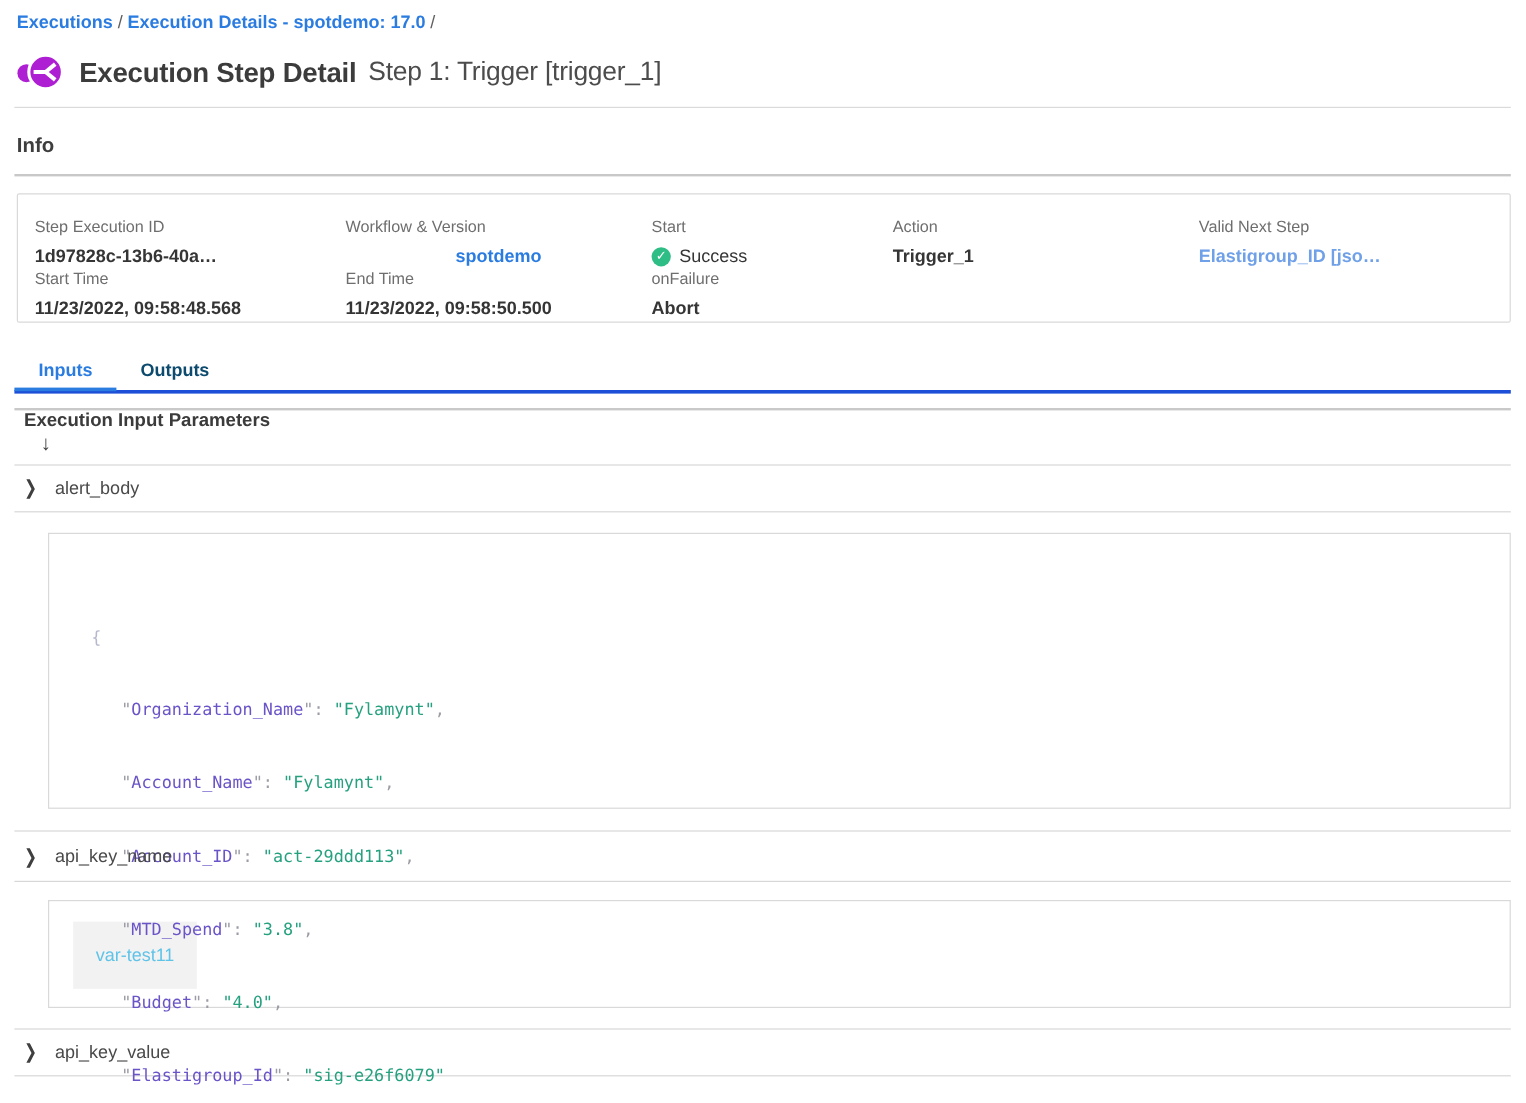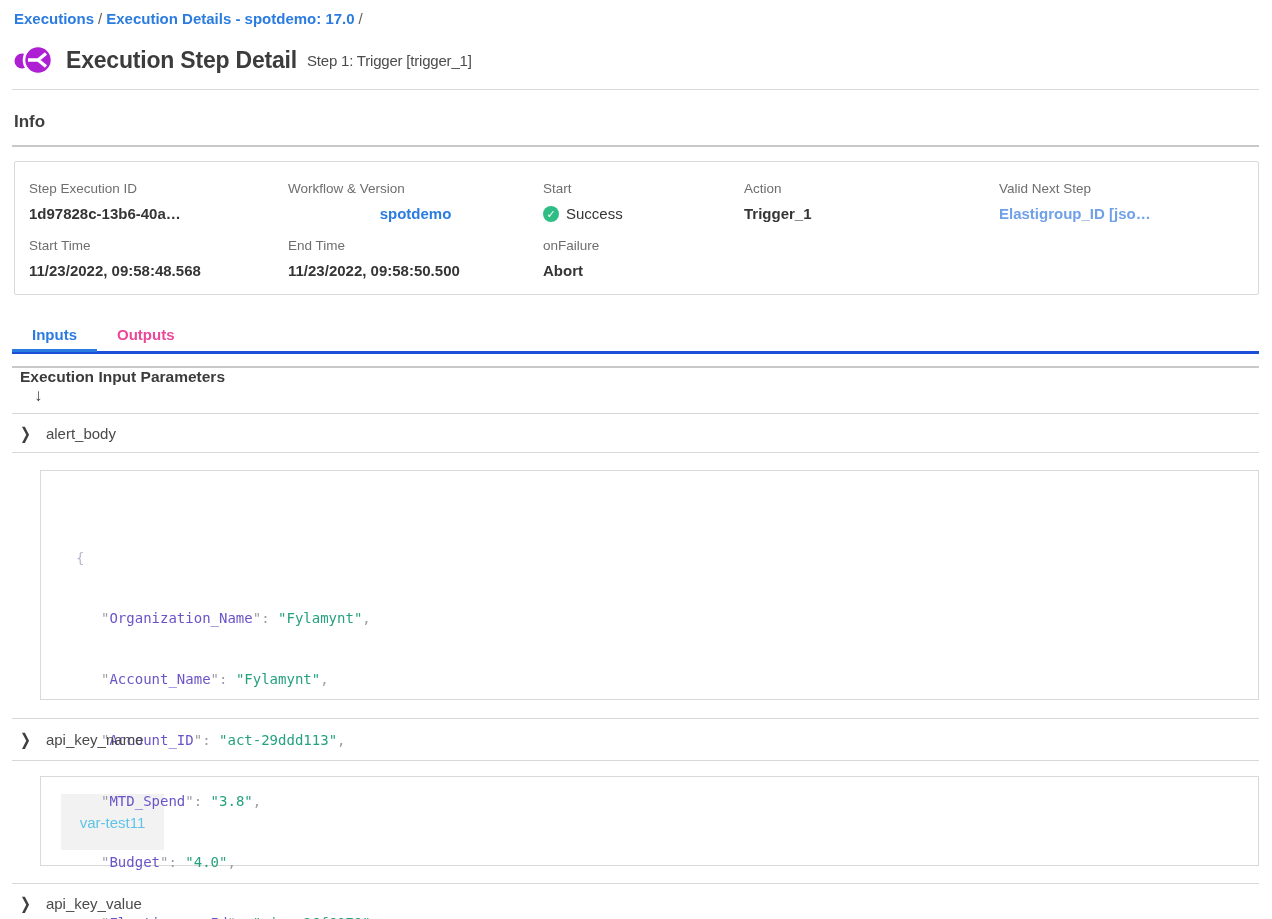--- a/index.html
+++ b/index.html
@@ -8,42 +8,42 @@
 
   
   .breadcrumb { padding:10px 0 0 14px; font-size:15px; font-weight:600; }
   .breadcrumb a { color:#2b7ce0; text-decoration:none; cursor:pointer; }
   .breadcrumb .sep { color:#5f5f5f; font-weight:400; padding:0 4px; }
 
   
   .header { display:flex; align-items:center; margin:15px 0 0 14px; height:36px; }
   .logo { width:42px; height:32px; margin-right:10px; flex:0 0 auto; }
   .title { font-size:23px; font-weight:700; color:#3c3c3c; letter-spacing:-0.2px; }
-  .subtitle { font-size:15px; font-weight:400; color:#4c4c4c; margin-left:10px; letter-spacing:-0.2px; }
+  .subtitle { font-size:22px; font-weight:400; color:#4c4c4c; margin-left:10px; letter-spacing:-0.2px; }
 
   .hr1 { border:none; border-top:1px solid #dadada; margin:11px 13px 0 12px; }
   .hr2 { border:none; border-top:2px solid #c8c8c8; margin:13px 13px 0 12px; }
 
   .info-heading { margin:22px 0 0 14px; font-size:17px; color:#3e3e3e; font-weight:700; }
 
   
-  .card { margin:14px 13px 0 14px; height:134px; border:1px solid #d9d9d9; border-radius:2px;
+  .card { margin:14px 13px 0 14px; height:108px; border:1px solid #d9d9d9; border-radius:2px;
     padding:19px 14px 0 14px; display:grid; grid-template-columns:259px 255px 201px 255px 1fr;
     grid-auto-rows:auto; }
   .cell .label { font-size:13.5px; color:#6e6e6e; }
   .cell .value { margin-top:9px; font-size:15px; font-weight:700; color:#353535; }
   .cell .value.link { color:#2b7ce0; font-weight:600; cursor:pointer;text-align:center; }
   .cell .value.link-light { color:#6fa0e8; font-weight:600; cursor:pointer; }
   .status-wrap { display:flex; align-items:center; gap:7px; font-weight:400 !important; color:#3f3f3f; }
   .check-icon { width:16px; height:16px; border-radius:50%; background:#2ebe85; color:#fff;
     font-size:11px; line-height:16px; text-align:center; display:inline-block; font-weight:700; }
 
   
   .tabbar { margin:24px 13px 0 12px; border-bottom:3px solid #1d4ed8; display:flex; }
-  .tab { padding:7px 20px 6px 20px; font-size:15px; font-weight:600; color:#ec4899;
+  .tab { padding:7px 20px 6px 20px; font-size:15px; font-weight:600; color:#0c4a6e;
     cursor:pointer; border-bottom:3px solid transparent; margin-bottom:-1px; }
   .tab.active { color:#2b7ce0; border-bottom-color:#2b7ce0; }
 
   .hr3 { border:none; border-top:2px solid #c9c9c9; margin:12px 13px 0 12px; }
 
   
   .param-head { margin:0 13px 0 12px; height:46px; border-bottom:1px solid #d7d7d7;
     display:flex; align-items:flex-start; padding-left:8px;flex-direction:column; }
   .param-head .txt { font-size:15.5px; font-weight:700; color:#3b3b3b; }
   .param-head .dl { margin-left:14px; font-size:17px; font-weight:700; color:#3b3b3b; cursor:pointer; }

